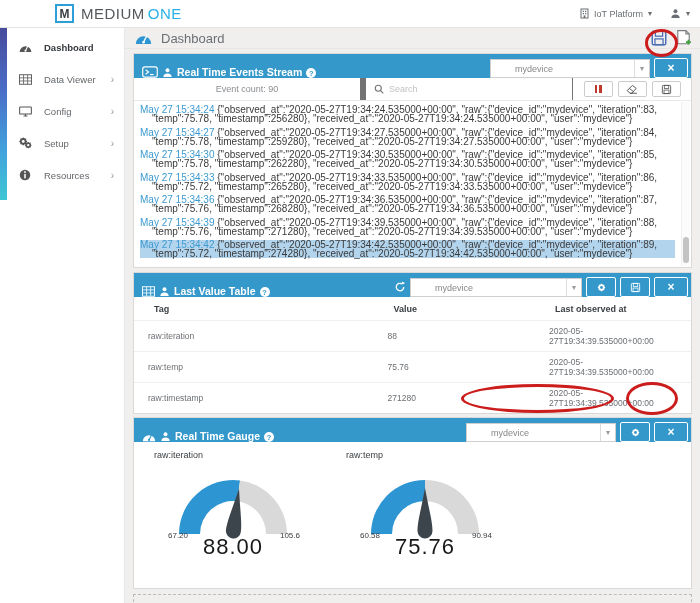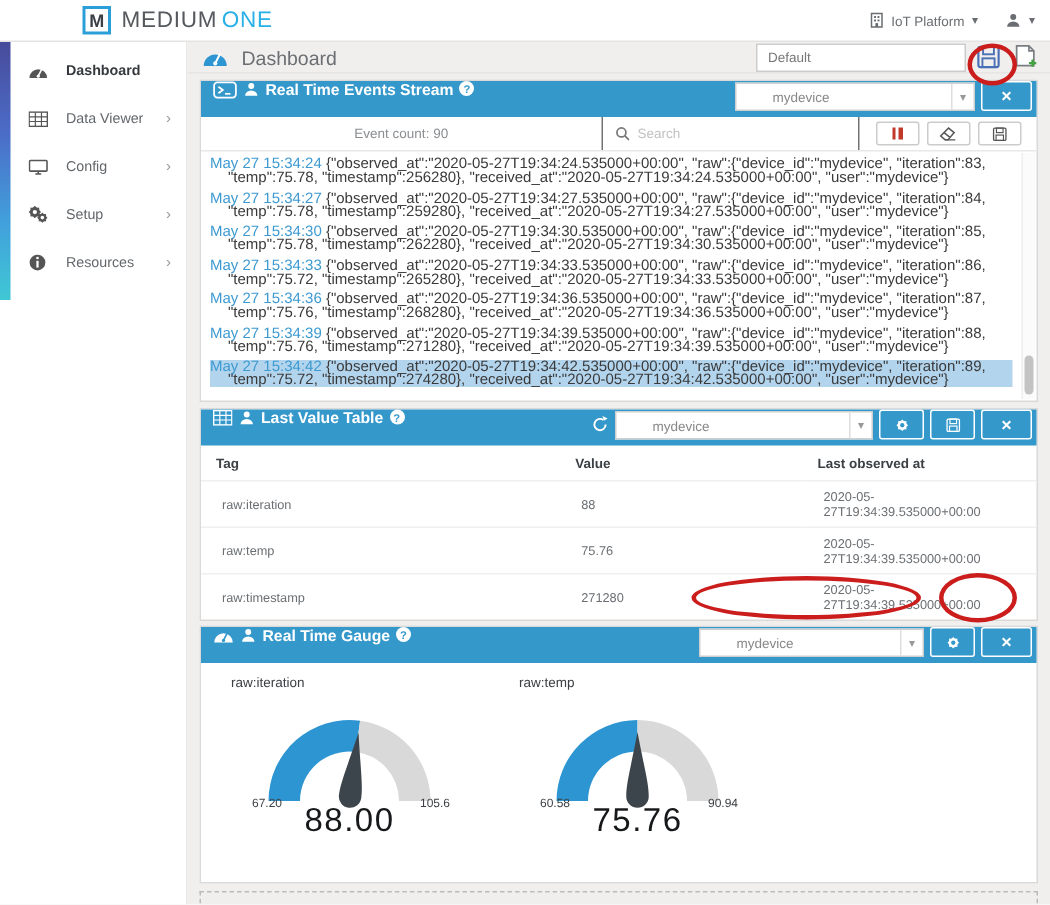--- a/index.html
+++ b/index.html
@@ -32,51 +32,51 @@
   .titlebar { height:30px; display:flex; align-items:center; padding:0 7px 0 10px; border-bottom:1px solid #e6e5e4; }
   .titlebar .pg-title { font-size:13px; color:#6b6f73; margin-left:9px; }
   .titlebar-right { margin-left:auto; display:flex; align-items:center; gap:5px; }
   .default-input { width:140px; height:19px; border:1px solid #ccc; background:#fff; font-size:9px; color:#777; padding:0 7px; font-family:"Liberation Sans",sans-serif; }
   .iconbtn { background:none; border:none; cursor:pointer; display:flex; padding:1px; }
 
   .content { padding:4px 5px 0 8px; }
 
   
   .widget { background:#fff; border:1px solid #d9d9d9; width:559px; }
-  .w-head { height:24px; background:#3498cb; display:flex; align-items:flex-start; padding:0 3px 0 8px; gap:4px; }
+  .w-head { height:24px; background:#3498cb; display:flex; align-items:flex-end; padding:0 3px 0 8px; gap:4px; }
   .w-title { color:#fff; font-size:10.5px; font-weight:bold; white-space:nowrap; }
   .help-dot { width:10px; height:10px; border-radius:50%; background:#fff; color:#3498cb; font-size:7.5px; font-weight:bold; display:flex; align-items:center; justify-content:center; }
   .w-head-right { margin-left:auto; display:flex; align-items:center; gap:4px; }
   .combo { background:#fff; height:19px; display:flex; align-items:stretch; border:1px solid #cfcfcf; }
   .combo .combo-txt { font-size:9px; color:#888; padding:4px 8px 0 8px;margin-left:16px; }
   .combo .combo-caret { width:15px; border-left:1px solid #ddd; display:flex; align-items:center; justify-content:center; color:#999; font-size:8px; }
   .bluebtn { height:20px; min-width:30px; background:#3498cb; border:1px solid #fff; border-radius:2px; color:#fff; display:flex; align-items:center; justify-content:center; cursor:pointer; }
   .bluebtn.x { font-size:12px; font-weight:bold; line-height:10px; width:34px; }
 
   
   .es-toolbar { height:23px; display:flex; border-bottom:1px solid #e8e8e8; }
-  .es-count { width:268px; border-right:1px solid #737373; display:flex; align-items:center; justify-content:center; font-size:9px; color:#8a8e92;text-align:right; }
+  .es-count { width:232px; border-right:6px solid #737373; display:flex; align-items:center; justify-content:center; font-size:9px; color:#8a8e92;text-align:right; }
   .es-search { flex:1; display:flex; align-items:center; gap:5px; padding-left:8px; border-right:1px solid #737373; }
   .es-search input { border:none; outline:none; font-size:9px; color:#555; width:120px; font-family:"Liberation Sans",sans-serif; }
   .es-search input::placeholder { color:#c2c2c2; }
   .es-btns { width:118px; display:flex; align-items:center; justify-content:center; gap:5px; }
   .toolbtn { width:29px; height:16px; border:1px solid #ccc; border-radius:2px; background:#fff; display:flex; align-items:center; justify-content:center; cursor:pointer; }
   .pause-bars { display:flex; gap:2px; }
   .pause-bars i { width:2.5px; height:8px; background:#c0392b; display:block; }
 
   .log { height:166px; position:relative; padding:4px 16px 0 6px; overflow:hidden; font-family:Liberation Sans, sans-serif; font-size:10px; line-height:9px; color:#3a3a3a; cursor:text; }
   .log-entry { padding-left:12px; text-indent:-12px; margin-bottom:4.5px; }
   .log-entry .t { color:#3d9ad1; }
   .log-entry.hl { background:#b3d4ed; }
   .vscroll { position:absolute; right:1px; top:1px; bottom:1px; width:9px; background:#fbfbfb; border-left:1px solid #eee; }
   .vthumb { position:absolute; right:1px; bottom:3px; width:6px; height:26px; background:#c3c3c3; border-radius:3px; }
 
   
   .lv-table { width:100%; border-collapse:collapse; }
-  .lv-table th { text-align:left; font-size:9px; color:#3c4044; padding:7px 4px 6px 10px; font-weight:bold; }
+  .lv-table th { text-align:left; font-size:9px; color:#3c4044; padding:7px 4px 6px 20px; font-weight:bold; }
   .lv-table td { font-size:8.5px; color:#6b6f73; padding:5px 4px 5px 14px; border-top:1px solid #efefef; }
   .col-tag { width:43%; } .col-val { width:29%; }
 
   
   .gauge-body { height:146px; display:flex; gap:14px; padding:6px 0 0 10px; }
   .gauge { width:178px; }
   .gauge-title { font-size:9px; color:#3c4044; margin:2px 0 2px 10px; }
   .gauge svg { display:block; margin:0 auto; }
   .gauge-minmax { display:flex; justify-content:space-between; padding:0 22px 0 24px; font-size:8px; color:#3c4044; margin-top:-11px; }
   .gauge-value { text-align:center; font-size:22px; color:#16181a; margin-top:-6px; font-weight:400; letter-spacing:1px; }
@@ -194,21 +194,20 @@
 
     <main class="main">
       <div class="titlebar">
         <svg width="17" height="14" viewBox="0 0 20 16">
             <path d="M1 15 A9 9 0 0 1 19 15 Z" fill="#2e95d3"></path>
             <path d="M10 13 L14 5" stroke="#fff" stroke-width="1.6"></path>
             <circle cx="10" cy="13" r="1.6" fill="#fff"></circle>
           </svg>
         <span class="pg-title">Dashboard</span>
         <div class="titlebar-right">
-          <input class="default-input" value="Default" style="">
           <button class="iconbtn">
             <svg width="18" height="18" viewBox="0 0 20 20">
                 <rect x="2.5" y="2.5" width="15" height="15" rx="1.5" fill="none" stroke="#4a6fb5" stroke-width="1.6"></rect>
                 <rect x="6" y="2.5" width="8" height="5.5" fill="none" stroke="#4a6fb5" stroke-width="1.4"></rect>
                 <rect x="5.5" y="11" width="9" height="6.5" fill="none" stroke="#4a6fb5" stroke-width="1.4"></rect>
               </svg>
           </button>
           <button class="iconbtn">
             <svg width="17" height="18" viewBox="0 0 20 22">
                 <path d="M3 2 H13 L17 6 V18 H3 Z" fill="#fff" stroke="#7a7e82" stroke-width="1.4"></path>

